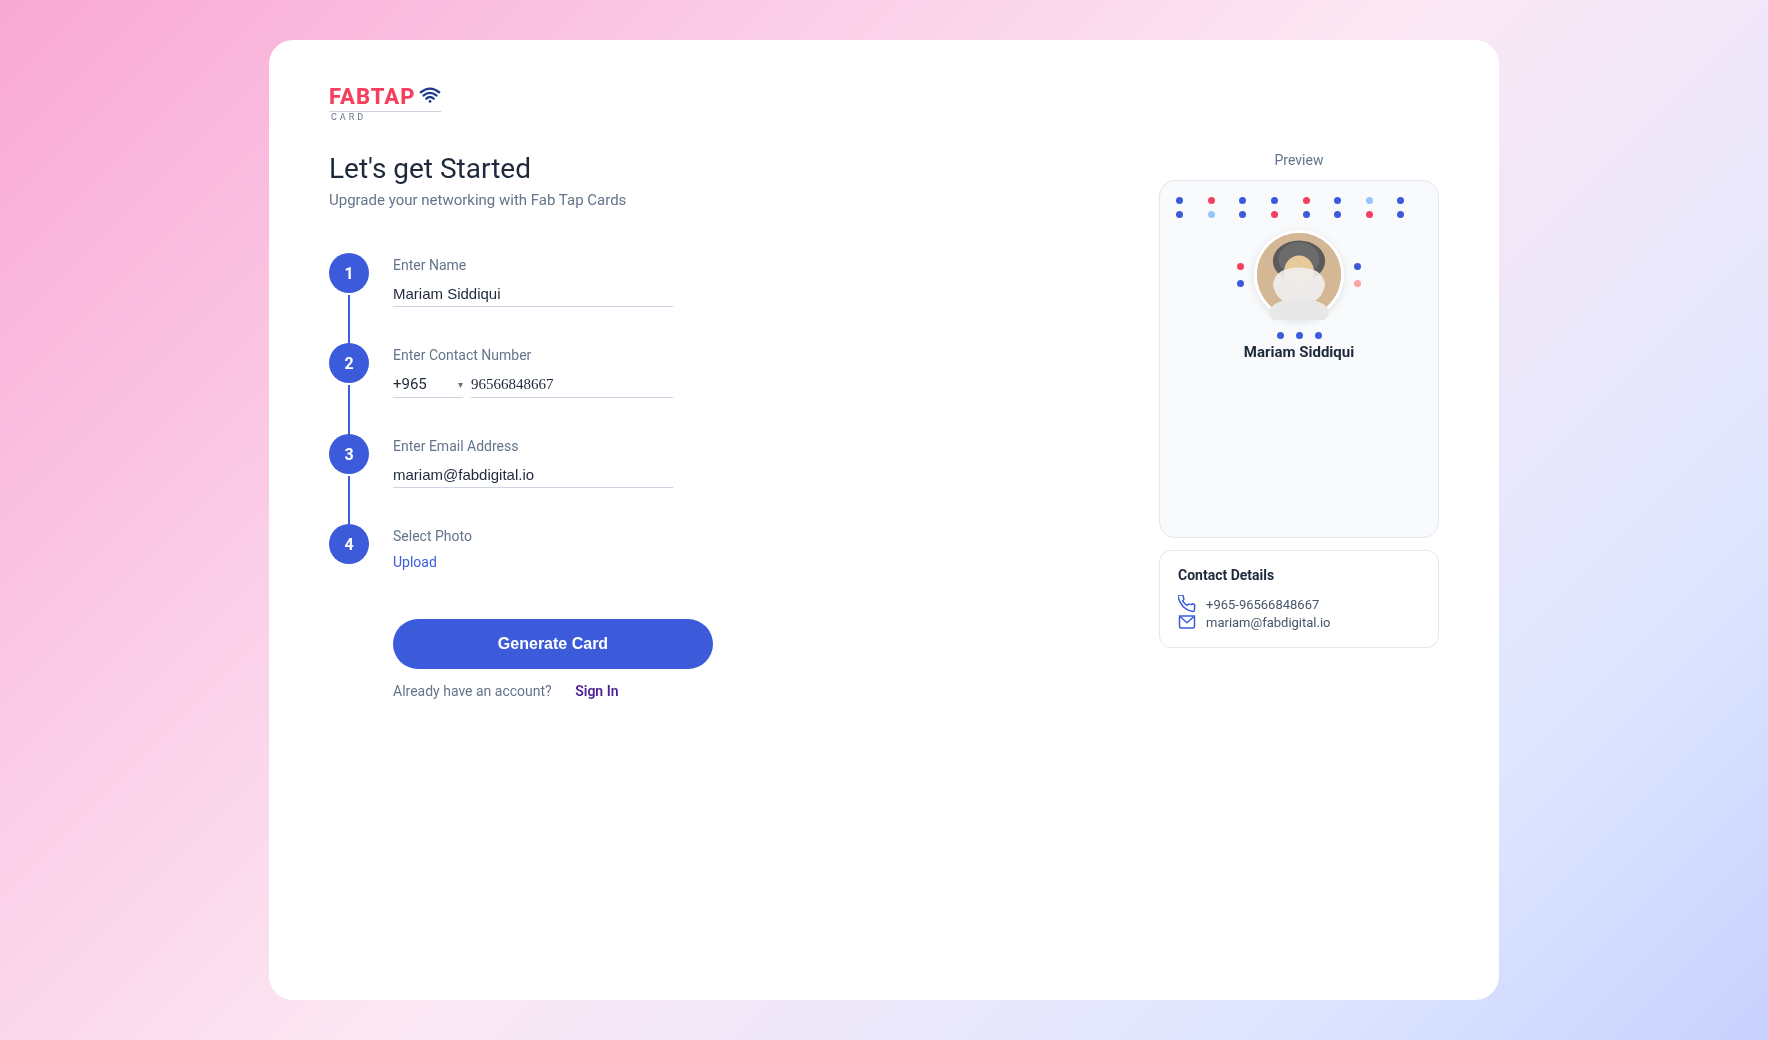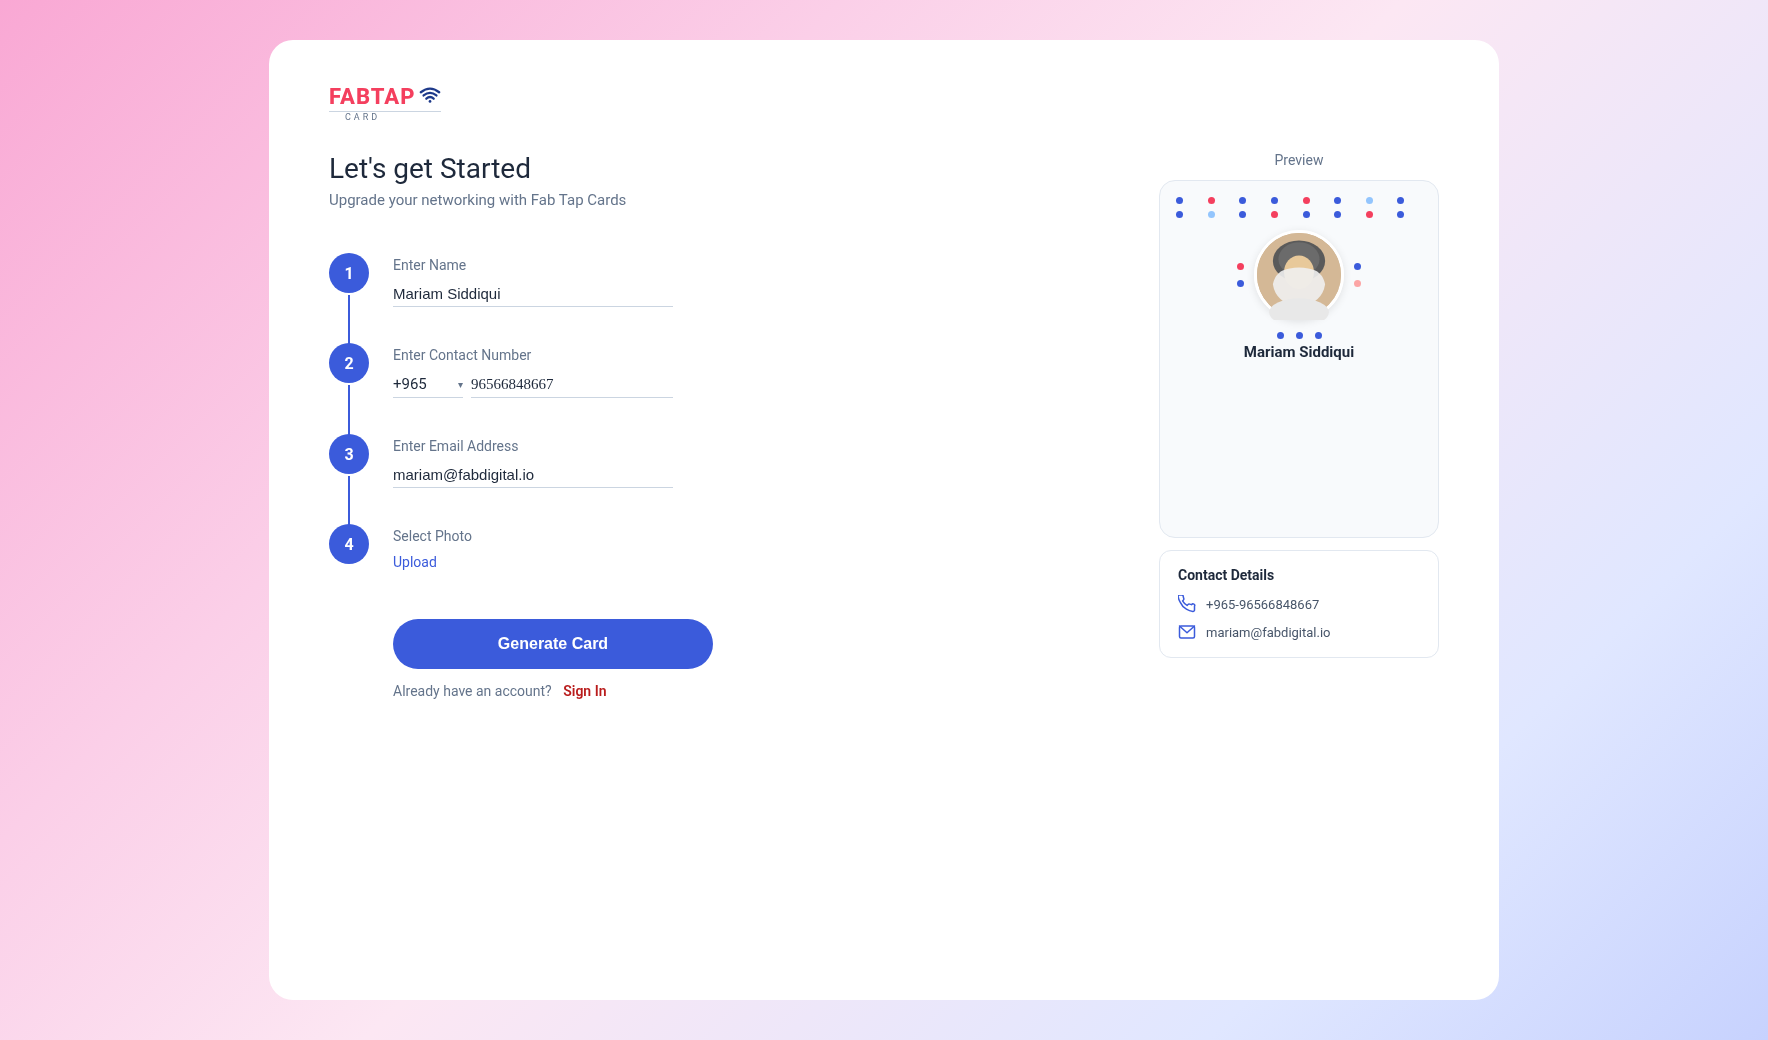--- a/index.html
+++ b/index.html
@@ -34,21 +34,21 @@
       letter-spacing: 1px;
     }
     .logo-text span {
       color: #f43f5e;
     }
     .logo-sub {
       font-size: 9px;
       color: #64748b;
       letter-spacing: 3px;
       margin-top: -2px;
-      margin-left: 16px;
+      margin-left: 2px;
     }
     .logo-wrapper {
       display: flex;
       flex-direction: column;
     }
     .wifi-icon {
       width: 22px;
       height: 18px;
       margin-left: 4px;
       margin-top: -4px;
@@ -181,24 +181,24 @@
       margin-top: 12px;
       margin-left: 64px;
     }
     .signin-row {
       margin-top: 14px;
       margin-left: 64px;
       font-size: 14px;
       color: #64748b;
     }
     .signin-link {
-      color: #b91c1c;
+      color: #4c1d95;
       font-weight: 600;
       cursor: pointer;
-      margin-left: 8px;
+      margin-left: 20px;
     }
     .preview-area {
       width: 280px;
       flex-shrink: 0;
     }
     .preview-label {
       font-size: 14px;
       color: #64748b;
       text-align: center;
       margin-bottom: 12px;
@@ -244,21 +244,21 @@
     .contact-details-title {
       font-size: 14px;
       font-weight: 700;
       color: #1e293b;
       margin-bottom: 12px;
     }
     .contact-row {
       display: flex;
       align-items: center;
       gap: 10px;
-      margin-bottom: 10px;
+      margin-bottom: 0;
       font-size: 13px;
       color: #475569;
     }
     .contact-row:last-child { margin-bottom: 0; }
     .contact-icon {
       width: 18px;
       height: 18px;
       color: #3b5bdb;
       flex-shrink: 0;
     }

